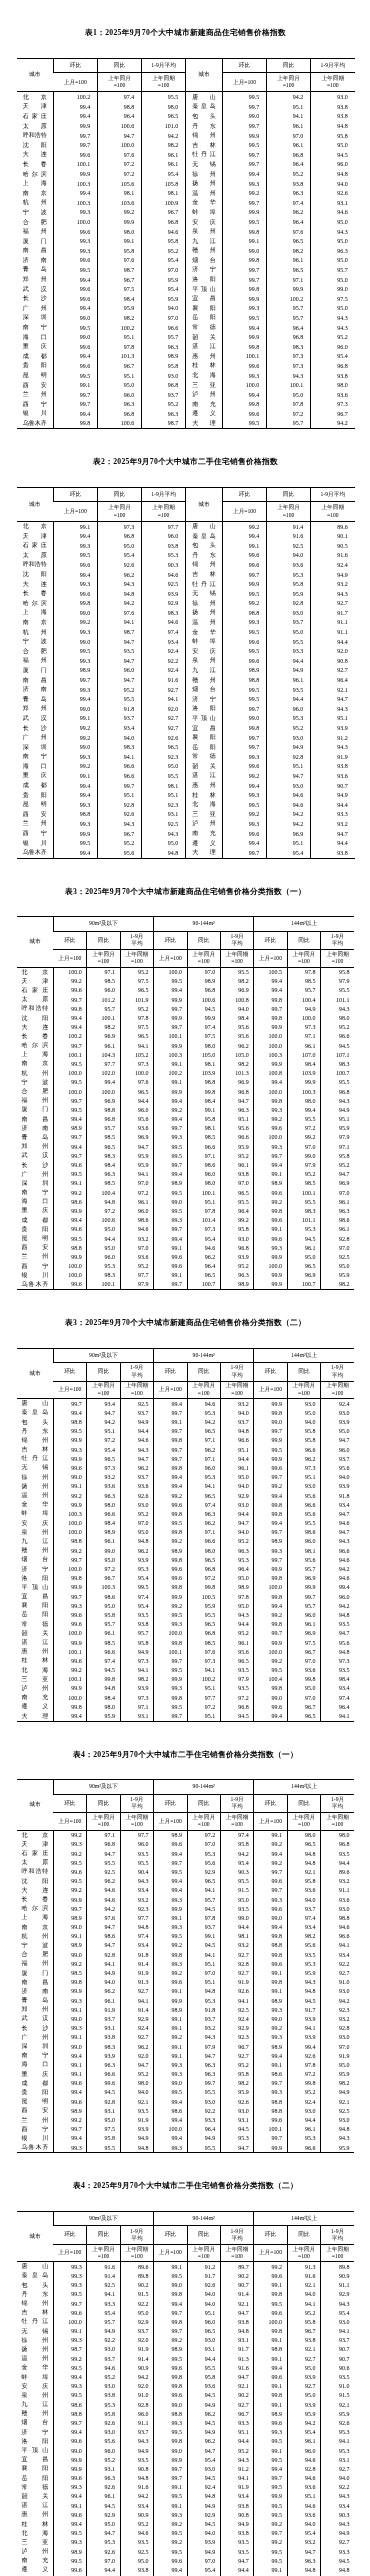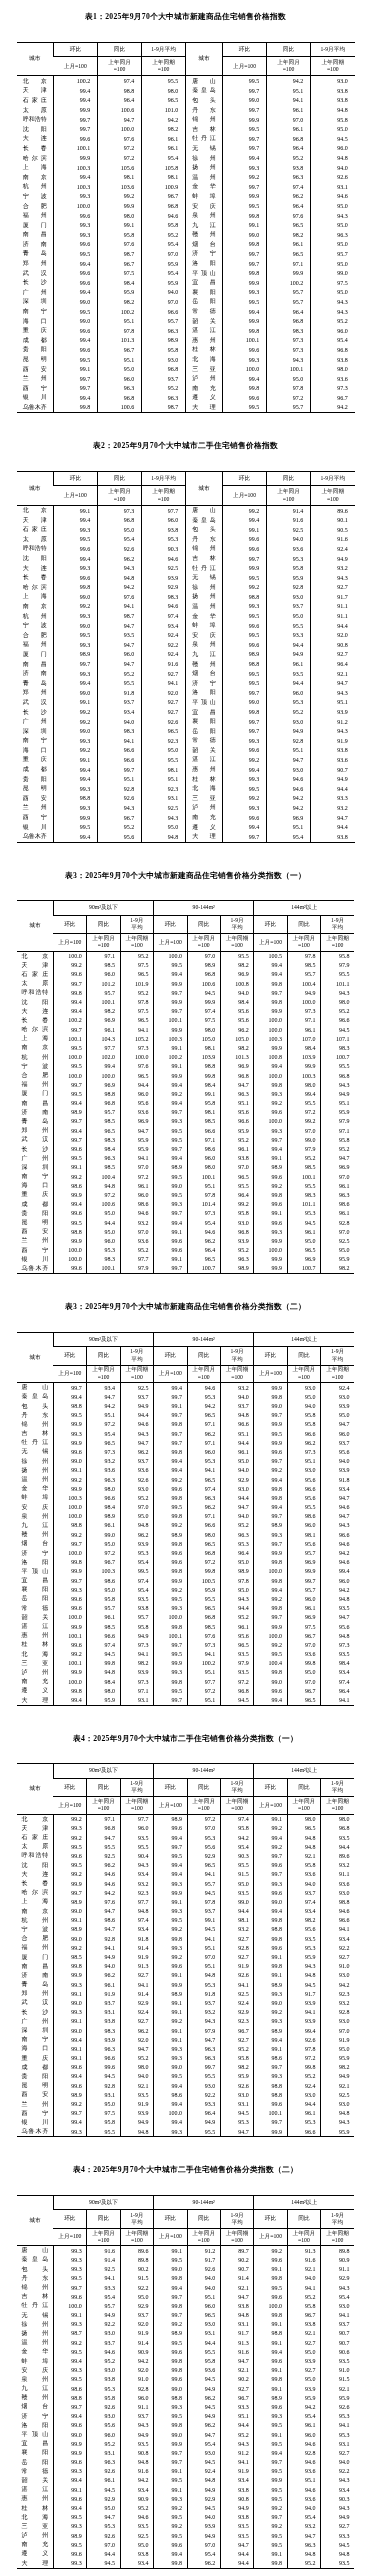--- a/index.html
+++ b/index.html
@@ -1,21 +1,21 @@
 <!DOCTYPE html>
 <html style="font-size:8.2px"><head>
 <meta charset="utf-8">
 <style>
   html,body{margin:0;padding:0;background:#ffffff;}
   body{width:371px;min-height:2585px;color:#000;
        font-family:"Liberation Serif","DejaVu Serif",serif;}
   .section{width:371px;}
   .tbl-title{text-align:center;font-size:7.7px;font-weight:bold;
              margin:28px 0 19.6px 0;letter-spacing:0.3px;}
-  .section:first-of-type .tbl-title{margin-top:12px;}
+  .section:first-of-type .tbl-title{margin-top:28px;}
   table{width:337px;margin:0 auto;border-collapse:collapse;table-layout:fixed;
         border-top:1px solid #000;border-bottom:1px solid #000;}
   th{font-weight:normal;font-size:5.7px;line-height:1.3;text-align:center;
      vertical-align:middle;white-space:pre-line;padding:0.5px 0;}
   thead th{border-bottom:0.5px solid #000;}
   tr > *:not(:first-child){border-left:0.5px solid #000;}
   td{font-size:6px;vertical-align:middle;padding:0;}
   table.idx tbody td{height:9.6px;}
   table.cls tbody td{height:9.2px;}
   td.num{text-align:right;padding-right:6.7px;font-variant-numeric:tabular-nums;}

